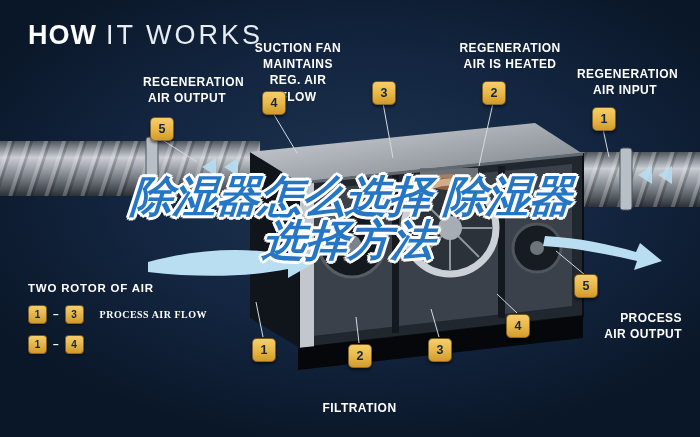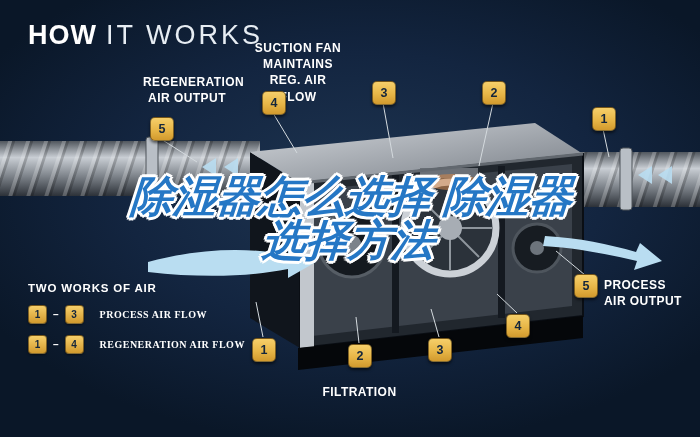--- a/index.html
+++ b/index.html
@@ -9,21 +9,21 @@
     background:radial-gradient(ellipse 62% 58% at 52% 44%, #1e3551 0%, #132540 55%, #0a1728 100%);
   }
   .scene{position:absolute;left:0;top:0;width:700px;height:437px;}
   .title{position:absolute;left:28px;top:20px;color:#fff;font-size:27px;letter-spacing:1px;}
   .title .b{font-weight:800;}
   .title .r{font-weight:300;margin-left:9px;color:#e7edf3;letter-spacing:3px;}
   .co-label{
     position:absolute;color:#fff;font-weight:700;font-size:12px;letter-spacing:.45px;
     text-align:center;line-height:1.35;text-transform:uppercase;
   }
-  .co-left{text-align:left;}
+  .co-left{text-align:right;margin-top:33px;}
   .badge{
     position:absolute;width:22px;height:22px;border-radius:5px;
     background:linear-gradient(180deg,#f6cf6a 0%,#e7b647 55%,#d29a2e 100%);
     border:1px solid rgba(40,28,5,.55);
     color:#14263c;font-weight:800;font-size:12.5px;
     display:flex;align-items:center;justify-content:center;
     box-shadow:0 2px 3px rgba(0,0,0,.55);
   }
   .legend{position:absolute;left:28px;top:282px;}
   .legend-heading{color:#fff;font-weight:800;font-size:11.5px;letter-spacing:.8px;}
@@ -135,47 +135,48 @@
       <line x1="263" y1="337" x2="256" y2="302"></line>
     </g>
   </svg>
 
   <div class="title">
     <span class="b">HOW</span><span class="r">IT WORKS</span>
   </div>
 
   <div class="co-label" style="left:143px;top:74px;width:88px;">REGENERATION AIR OUTPUT</div>
   <div class="co-label" style="left:252px;top:40px;width:92px;">SUCTION FAN MAINTAINS REG. AIR FLOW</div>
+  <div class="co-label" style="left:455px;top:40px;width:110px;">REGENERATION AIR IS HEATED</div>
+  <div class="co-label" style="left:577px;top:66px;width:96px;">REGENERATION AIR INPUT</div>
   <div class="co-label co-left" style="left:604px;top:277px;width:78px;">PROCESS AIR OUTPUT</div>
-  <div class="co-label" style="left:322px;top:384px;width:75px;">FILTRATION</div>
+  <div class="co-label" style="left:322px;top:400px;width:75px;">FILTRATION</div>
 
   <div class="badge" style="left:150px;top:117px;">5</div>
   <div class="badge" style="left:262px;top:91px;">4</div>
   <div class="badge" style="left:372px;top:81px;">3</div>
   <div class="badge" style="left:482px;top:81px;">2</div>
   <div class="badge" style="left:592px;top:107px;">1</div>
   <div class="badge" style="left:574px;top:274px;">5</div>
   <div class="badge" style="left:506px;top:314px;">4</div>
   <div class="badge" style="left:428px;top:338px;">3</div>
   <div class="badge" style="left:348px;top:344px;">2</div>
   <div class="badge" style="left:252px;top:338px;">1</div>
 
   <div class="legend">
-    <div class="legend-heading">TWO WORKS OF AIR</div>
+    <div class="legend-heading">TWO ROTOR OF AIR</div>
     <div class="legend-row">
       <div class="badge-sm">1</div>
       <span class="legend-dash">–</span>
       <div class="badge-sm">3</div>
       <span class="legend-label">PROCESS AIR FLOW</span>
     </div>
     <div class="legend-row">
       <div class="badge-sm">1</div>
       <span class="legend-dash">–</span>
       <div class="badge-sm">4</div>
-      <span class="legend-label">REGENERATION AIR FLOW</span>
     </div>
   </div>
 
   <div class="cn">
     <div>除湿器怎么选择 除湿器</div>
     <div>选择方法</div>
   </div>
 
 </div>
 

